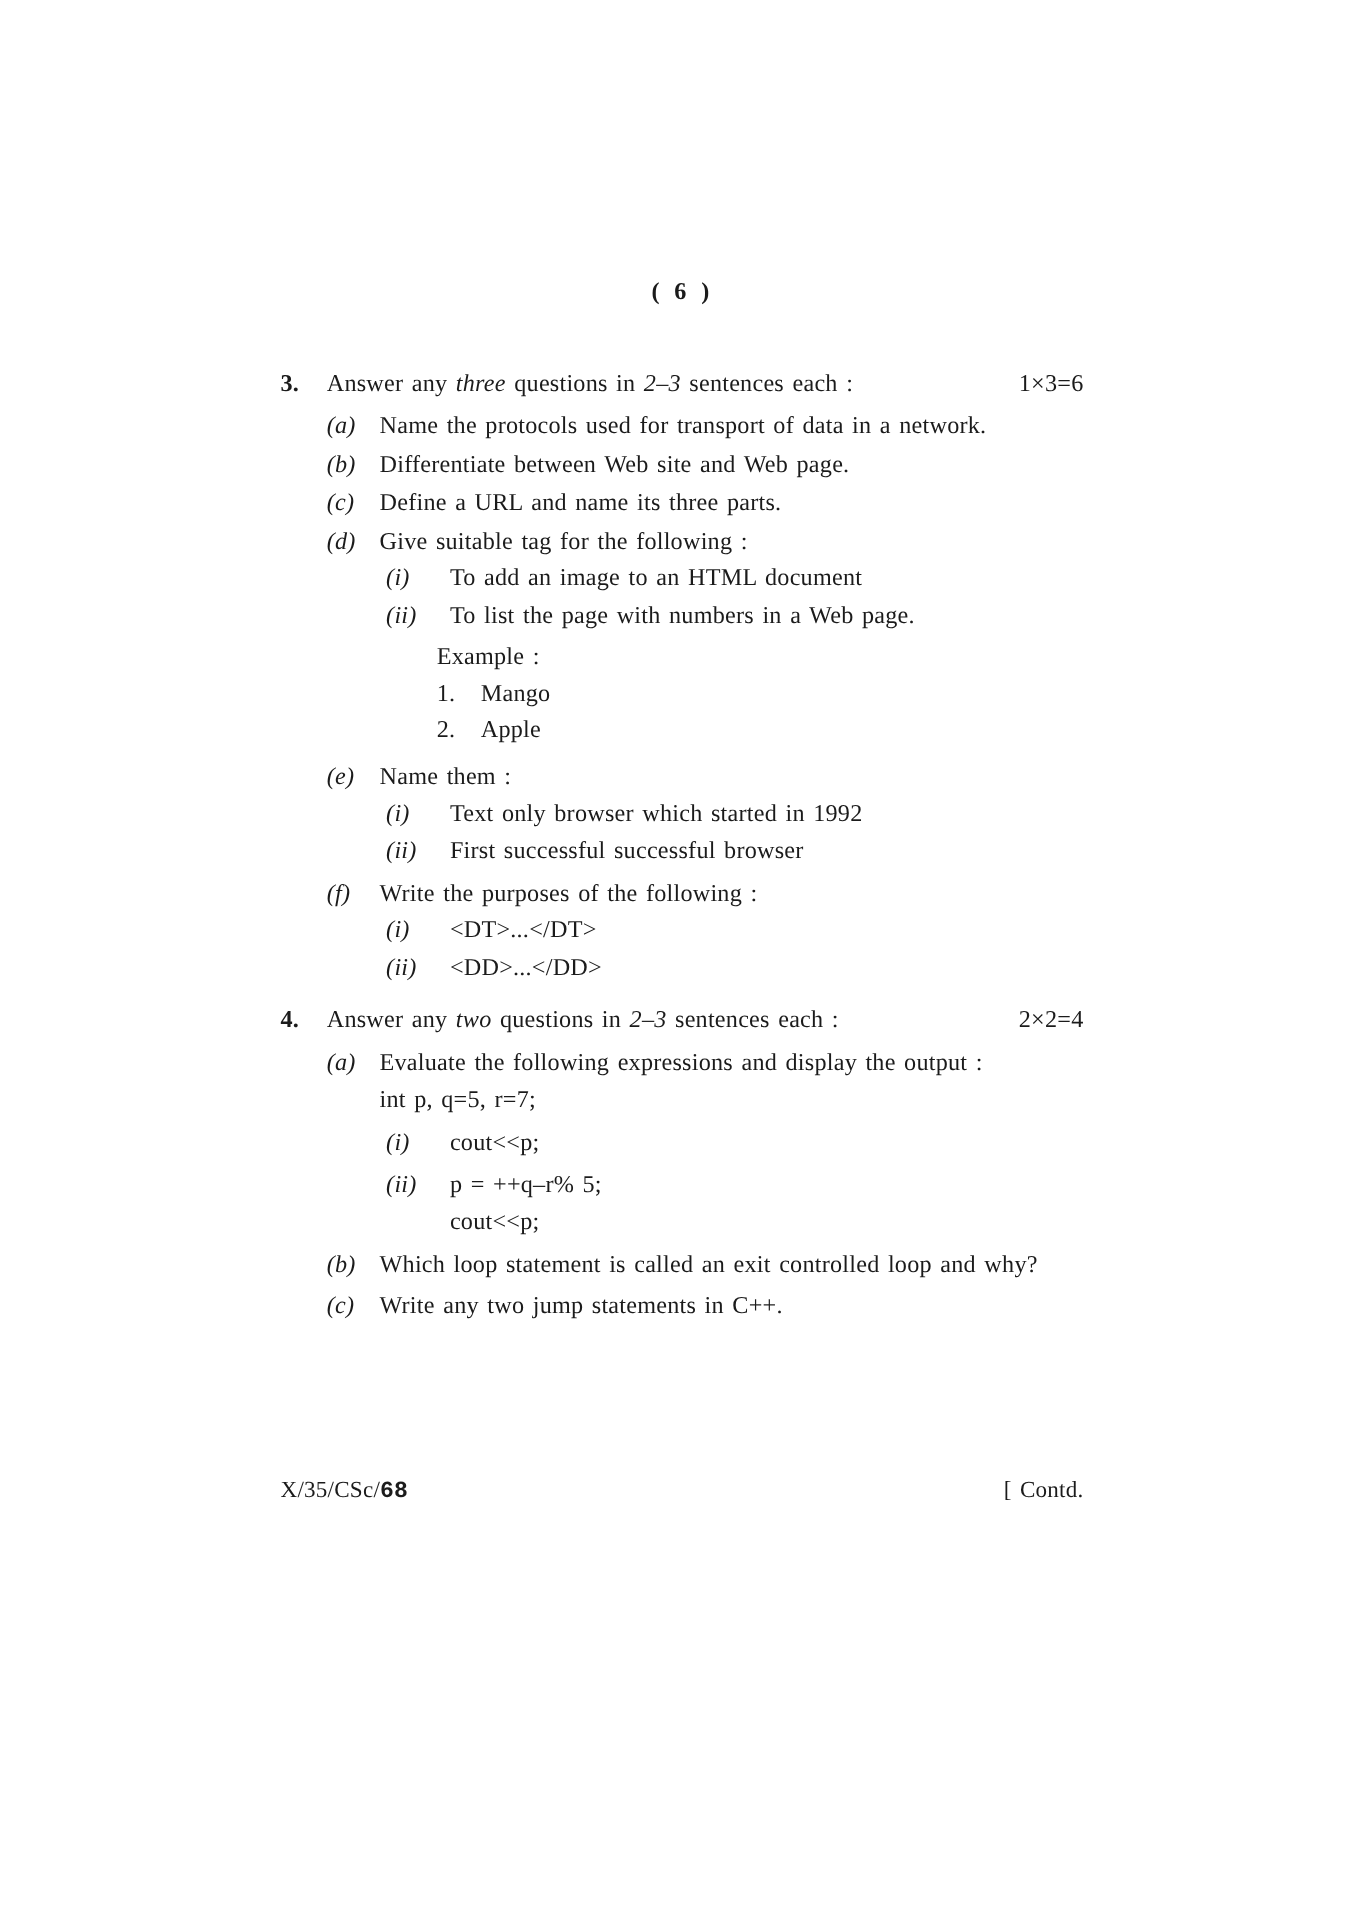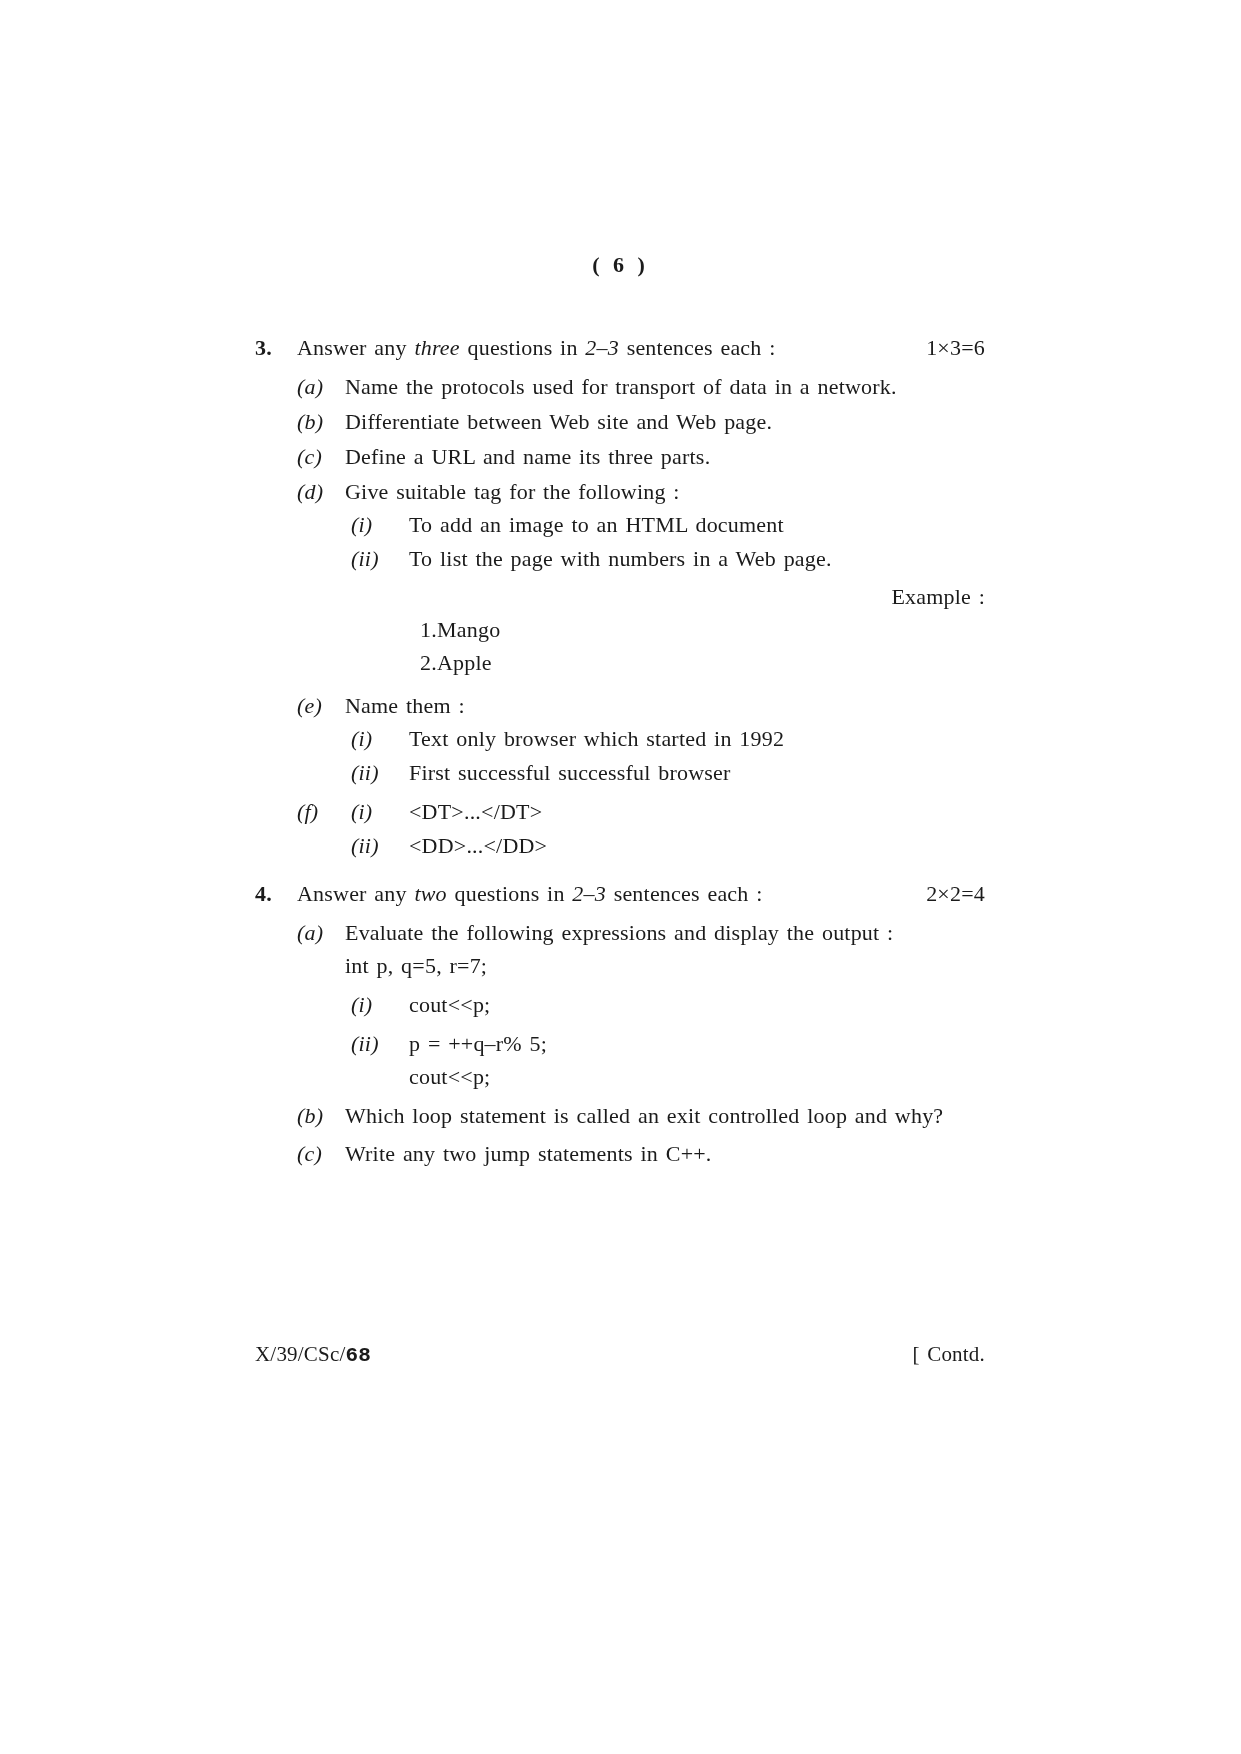--- a/index.html
+++ b/index.html
@@ -63,21 +63,20 @@
   }
   .subsub.gap-above { margin-top: 6px; }
   .ss-label {
     flex: 0 0 46px;
     font-style: italic;
   }
   .ss-body { flex: 1; min-width: 0; margin-left: 12px; }
 
   .example {
     margin: 5px 0 5px 52px;
-    text-align: right;
   }
   .ex-item { display: flex; }
   .ex-num { flex: 0 0 40px; }
 
   .code-line { margin-bottom: 2px; }
 
   .footer {
     position: absolute;
     left: 255px;
     right: 256px;
@@ -160,20 +159,21 @@
         <div class="subsub">
           <span class="ss-label">(ii)</span>
           <div class="ss-body">First successful successful browser</div>
         </div>
       </div>
     </div>
 
     <div class="sub gap-above">
       <span class="sub-label">(f)</span>
       <div class="sub-body">
+        <div class="sub-text">Write the purposes of the following :</div>
         <div class="subsub">
           <span class="ss-label">(i)</span>
           <div class="ss-body">&lt;DT&gt;...&lt;/DT&gt;</div>
         </div>
         <div class="subsub">
           <span class="ss-label">(ii)</span>
           <div class="ss-body">&lt;DD&gt;...&lt;/DD&gt;</div>
         </div>
       </div>
     </div>
@@ -216,17 +216,17 @@
 
     <div class="sub gap-above">
       <span class="sub-label">(c)</span>
       <div class="sub-body">
           <div class="sub-text">Write any two jump statements in C++.</div>
         </div>
     </div>
   </section>
 
   <div class="footer">
-    <span class="footer-left"><span>X/39/CSc/</span><b>68</b></span>
+    <span class="footer-left"><span>X/35/CSc/</span><b>68</b></span>
     <span class="footer-right">[ Contd.</span>
   </div>
 
 </div>
 
 </body></html>

